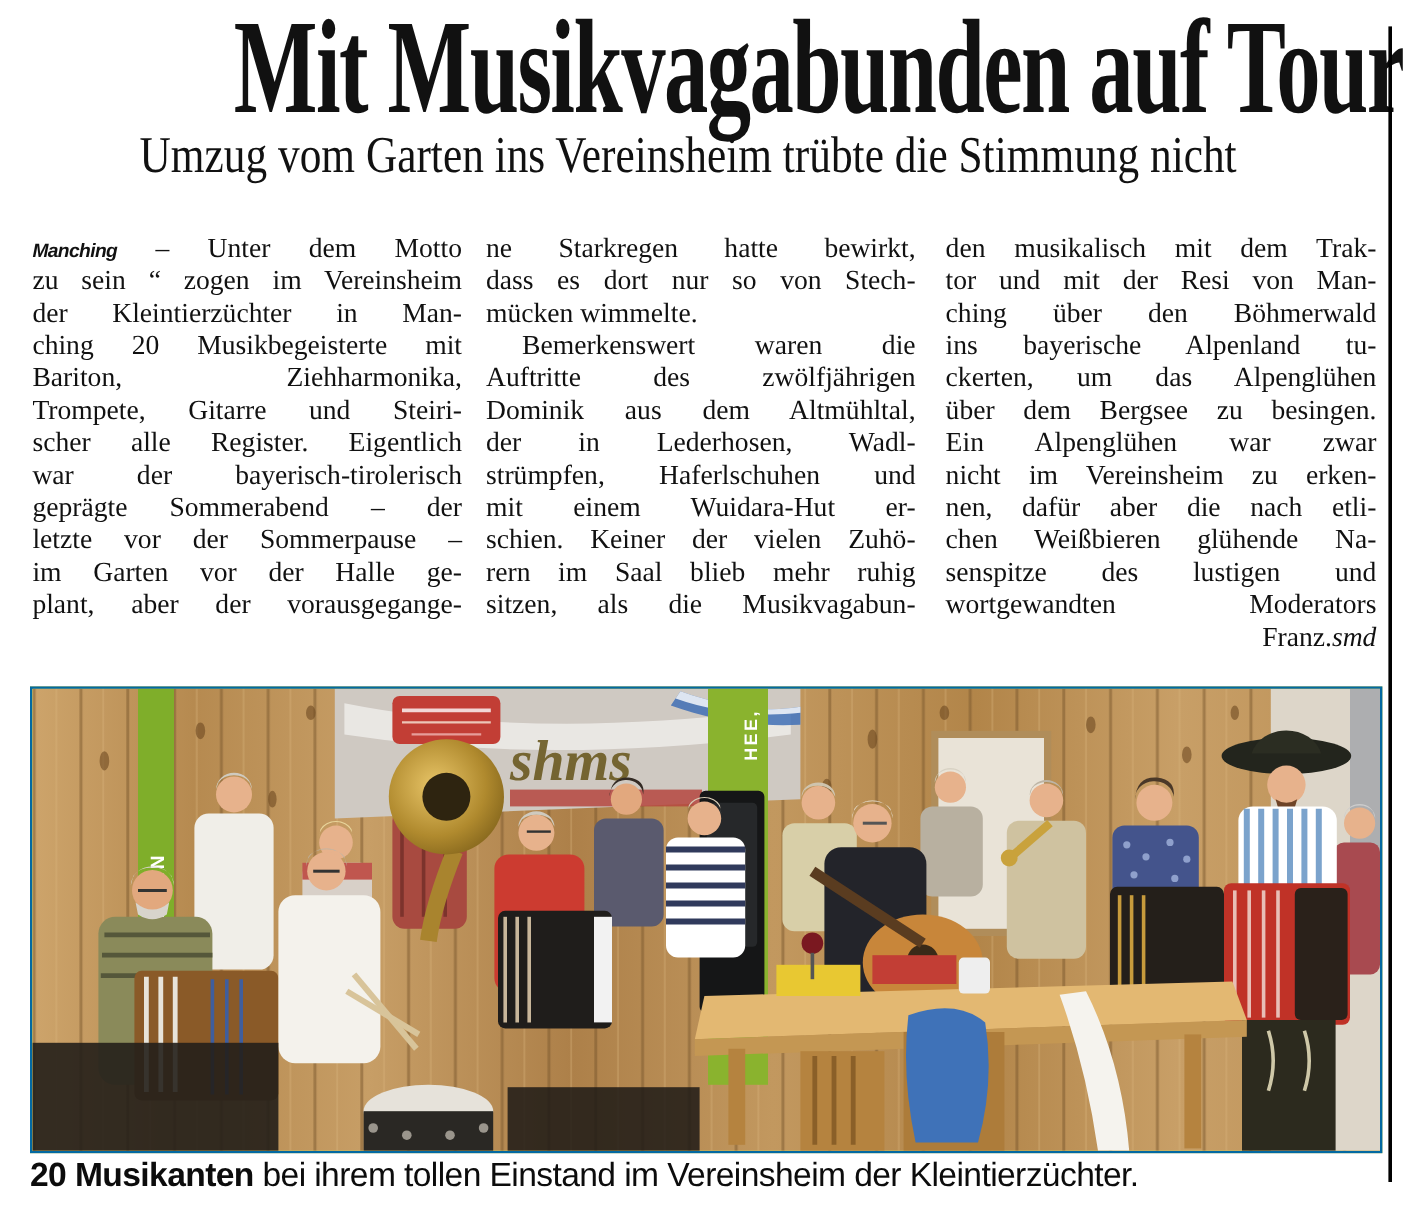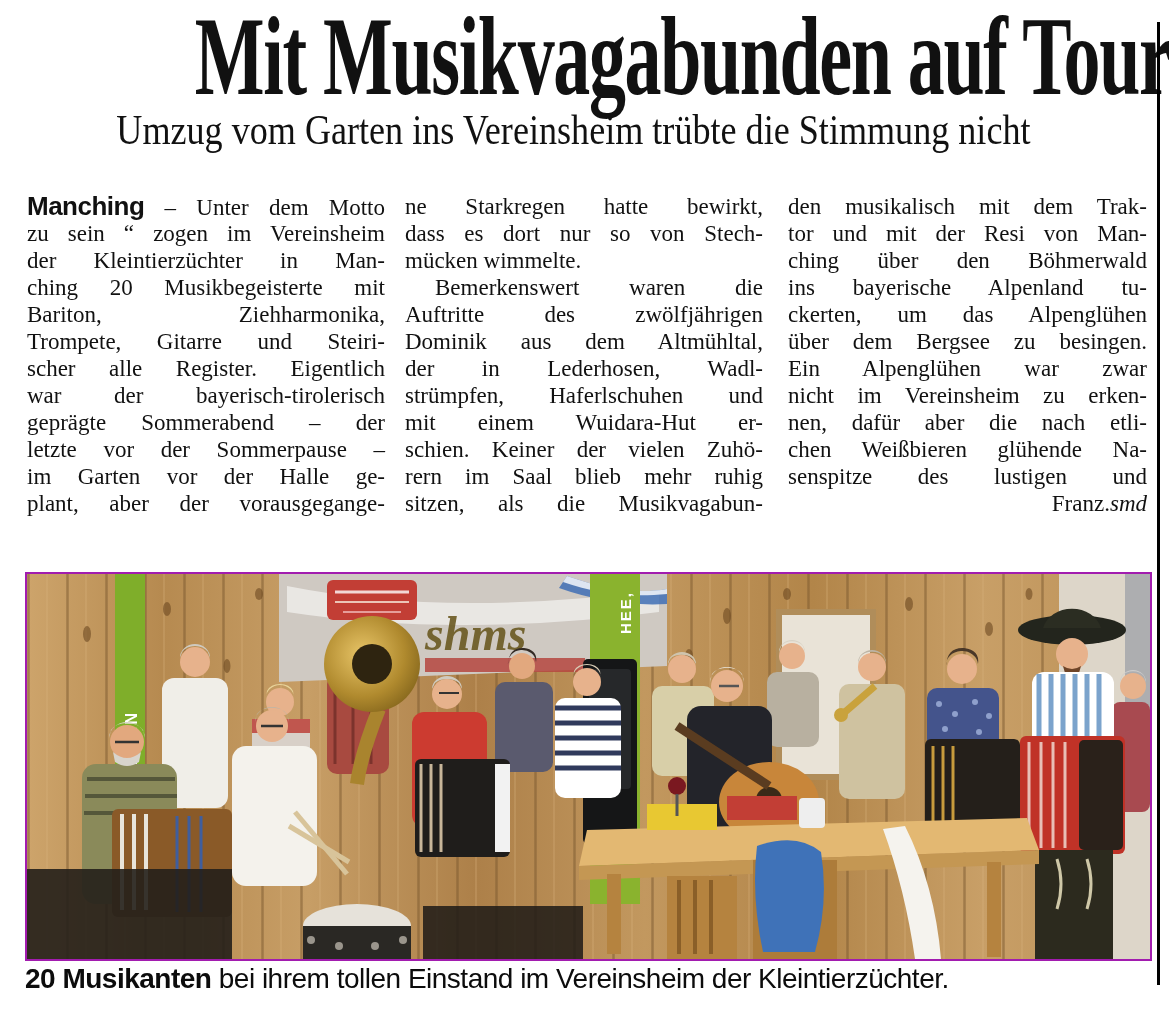--- a/index.html
+++ b/index.html
@@ -18,25 +18,25 @@
     white-space:nowrap;
   }
   .col{position:absolute;top:193px;font-size:23px;line-height:27px;}
   .col1{left:27px;width:358px;}
   .col2{left:405px;width:358px;}
   .col3{left:788px;width:359px;}
   .bline{height:27px;overflow:visible;}
   .bline.just{text-align:justify;text-align-last:justify;}
   .bline.ind{text-indent:30px;}
   .bline.split{display:flex;justify-content:flex-end;text-align:left;}
-  .b{font-weight:bold;font-family:"Liberation Sans",sans-serif;font-size:26px;letter-spacing:-.5px;}
+  .b{font-weight:bold;font-family:"Liberation Sans",sans-serif;font-size:16px;letter-spacing:-.5px;font-style:italic;}
   .i{font-style:italic;}
   .photo{
     position:absolute;left:25px;top:572px;width:1123px;height:385px;
-    border:2px solid #a21caf;box-sizing:content-box;background:#fde047;
+    border:2px solid #0369a1;box-sizing:content-box;background:#fde047;
   }
   .caption{
     position:absolute;left:25px;top:963px;width:1125px;display:flex;align-items:baseline;
     font-family:"Liberation Sans",sans-serif;font-size:28px;letter-spacing:-.5px;color:#0c0c0c;
   }
   .caption .credit{margin-left:auto;letter-spacing:-.3px;}
   .vrule{position:absolute;left:1157px;top:22px;width:3px;height:963px;background:#000;}
 </style>
 </head>
 <body>
@@ -77,20 +77,21 @@
     <div class="bline just"><span>tor und mit der Resi von Man-</span></div>
     <div class="bline just"><span>ching über den Böhmerwald</span></div>
     <div class="bline just"><span>ins bayerische Alpenland tu-</span></div>
     <div class="bline just"><span>ckerten, um das Alpenglühen</span></div>
     <div class="bline just"><span>über dem Bergsee zu besingen.</span></div>
     <div class="bline just"><span>Ein Alpenglühen war zwar</span></div>
     <div class="bline just"><span>nicht im Vereinsheim zu erken-</span></div>
     <div class="bline just"><span>nen, dafür aber die nach etli-</span></div>
     <div class="bline just"><span>chen Weißbieren glühende Na-</span></div>
     <div class="bline just"><span>senspitze des lustigen und</span></div>
+    <div class="bline just"><span>wortgewandten Moderators</span></div>
     <div class="bline split">
       <span>Franz.</span>
       <span class="i">smd</span>
     </div>
   </div>
 
 <div class="photo">
 <svg width="1123" height="385" viewBox="0 0 1123 385">
   <defs>
     <linearGradient id="woodg" x1="0" y1="0" x2="1" y2="0">

